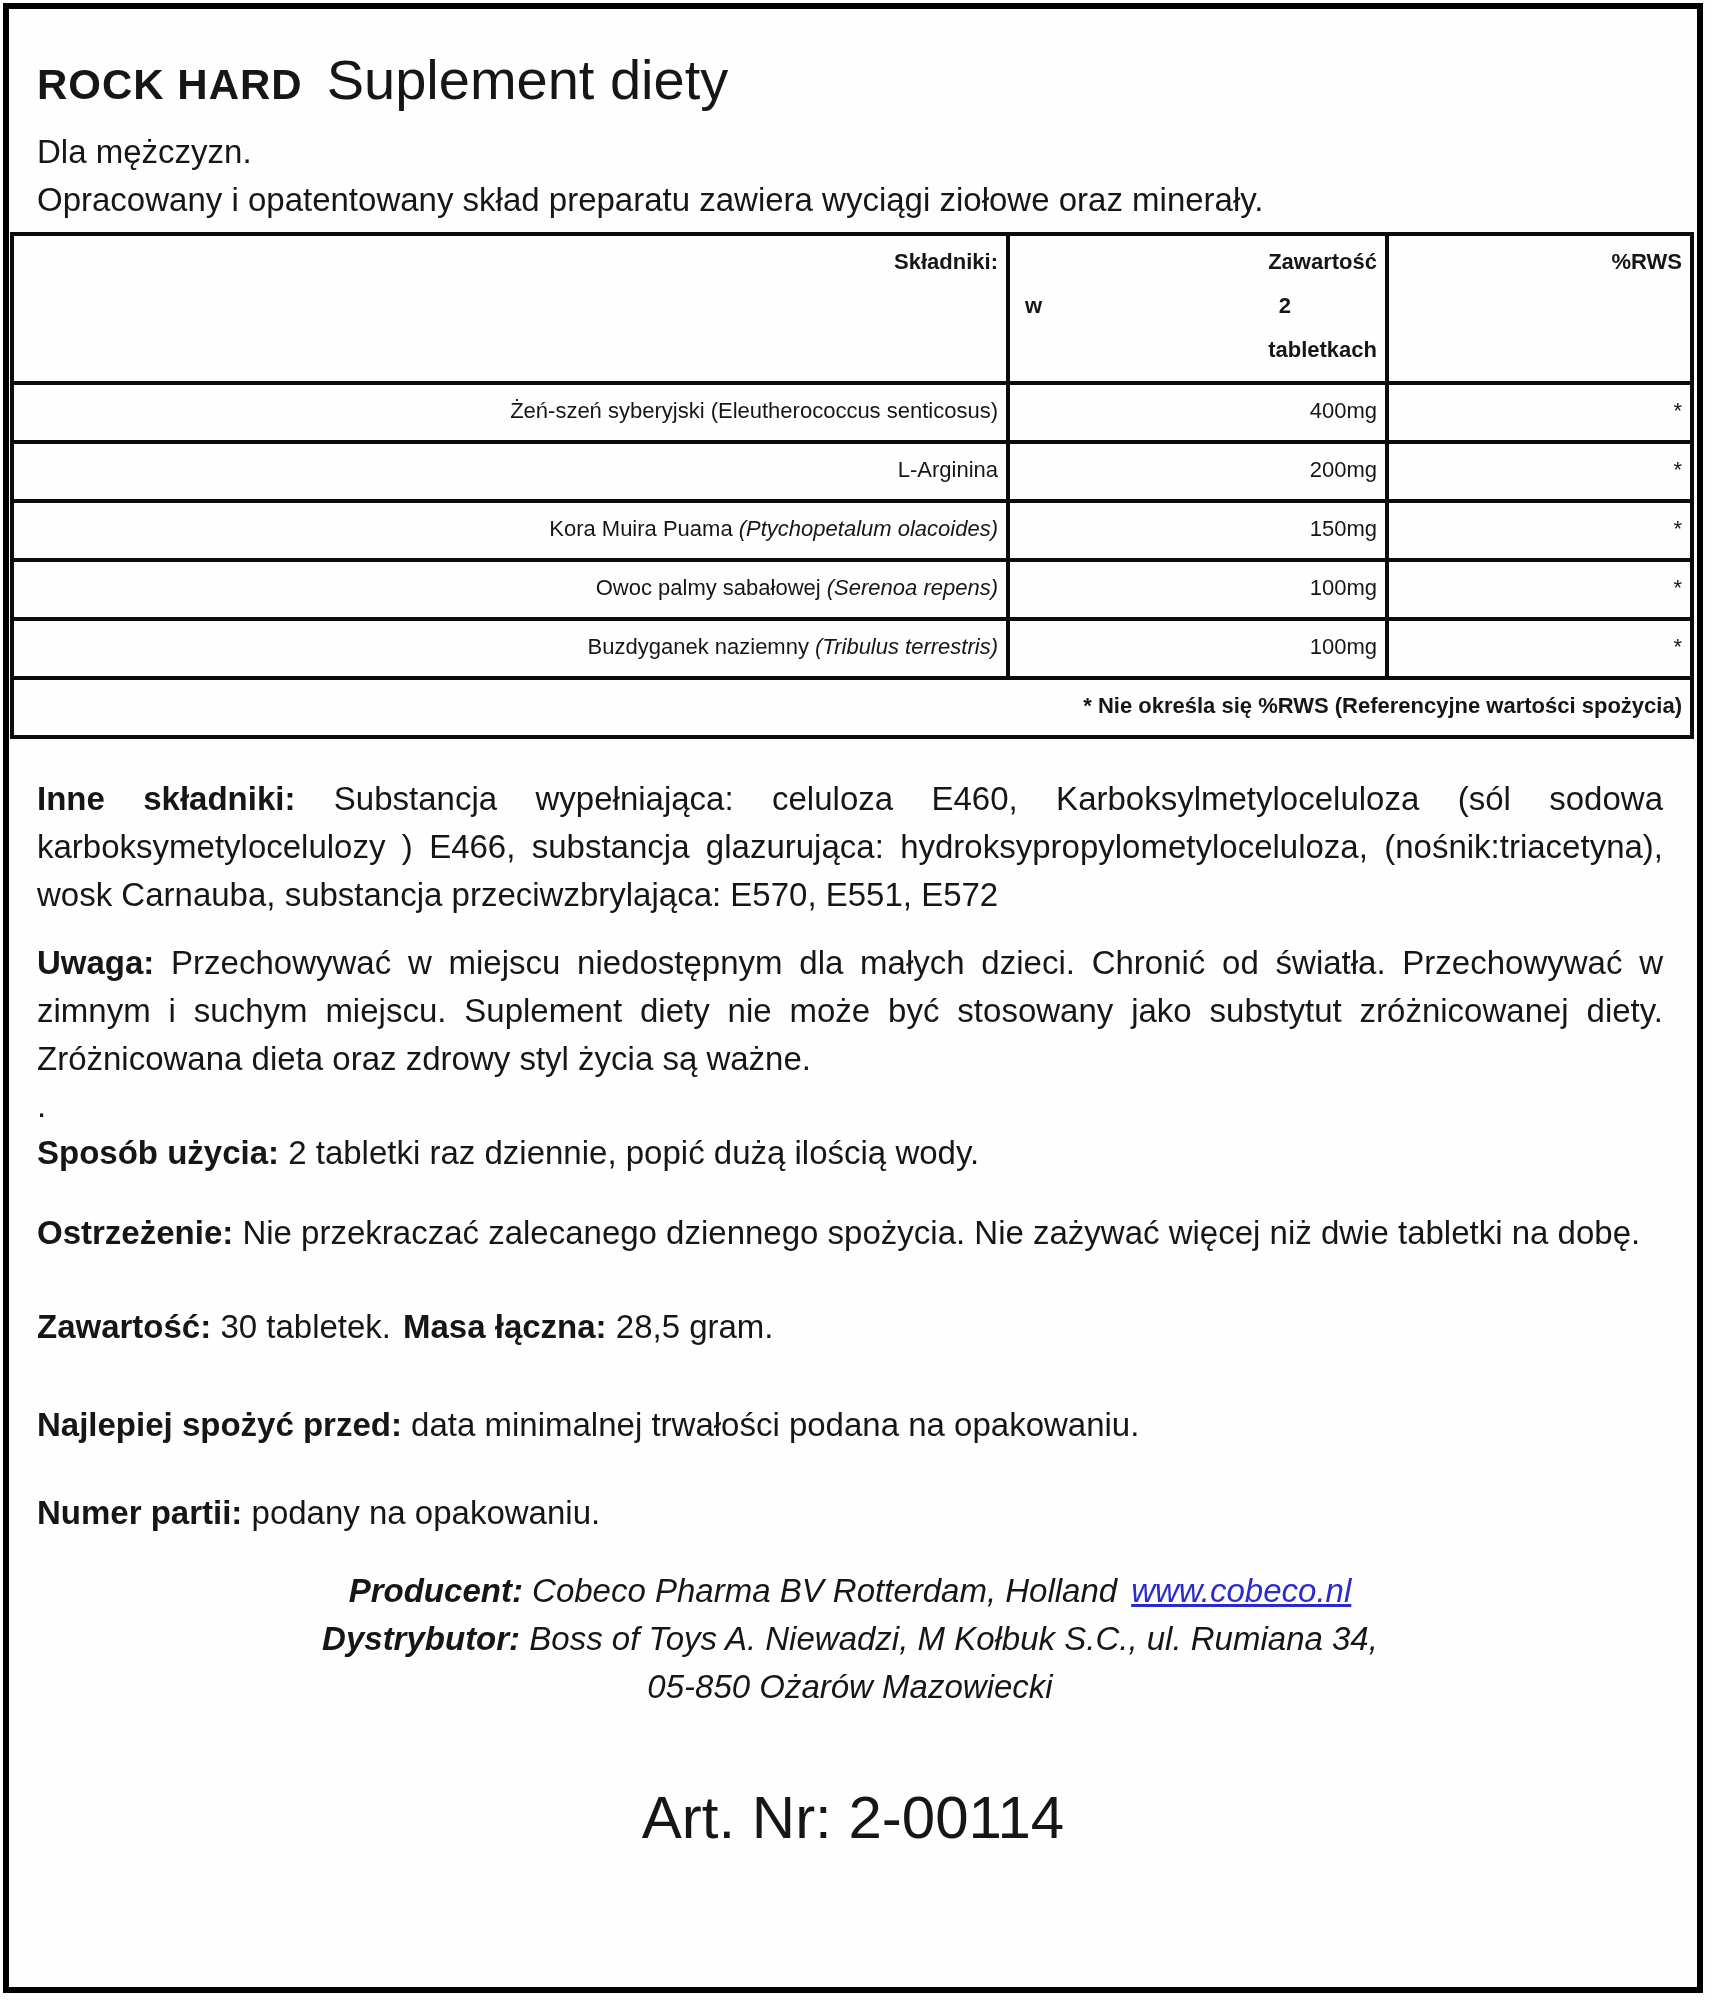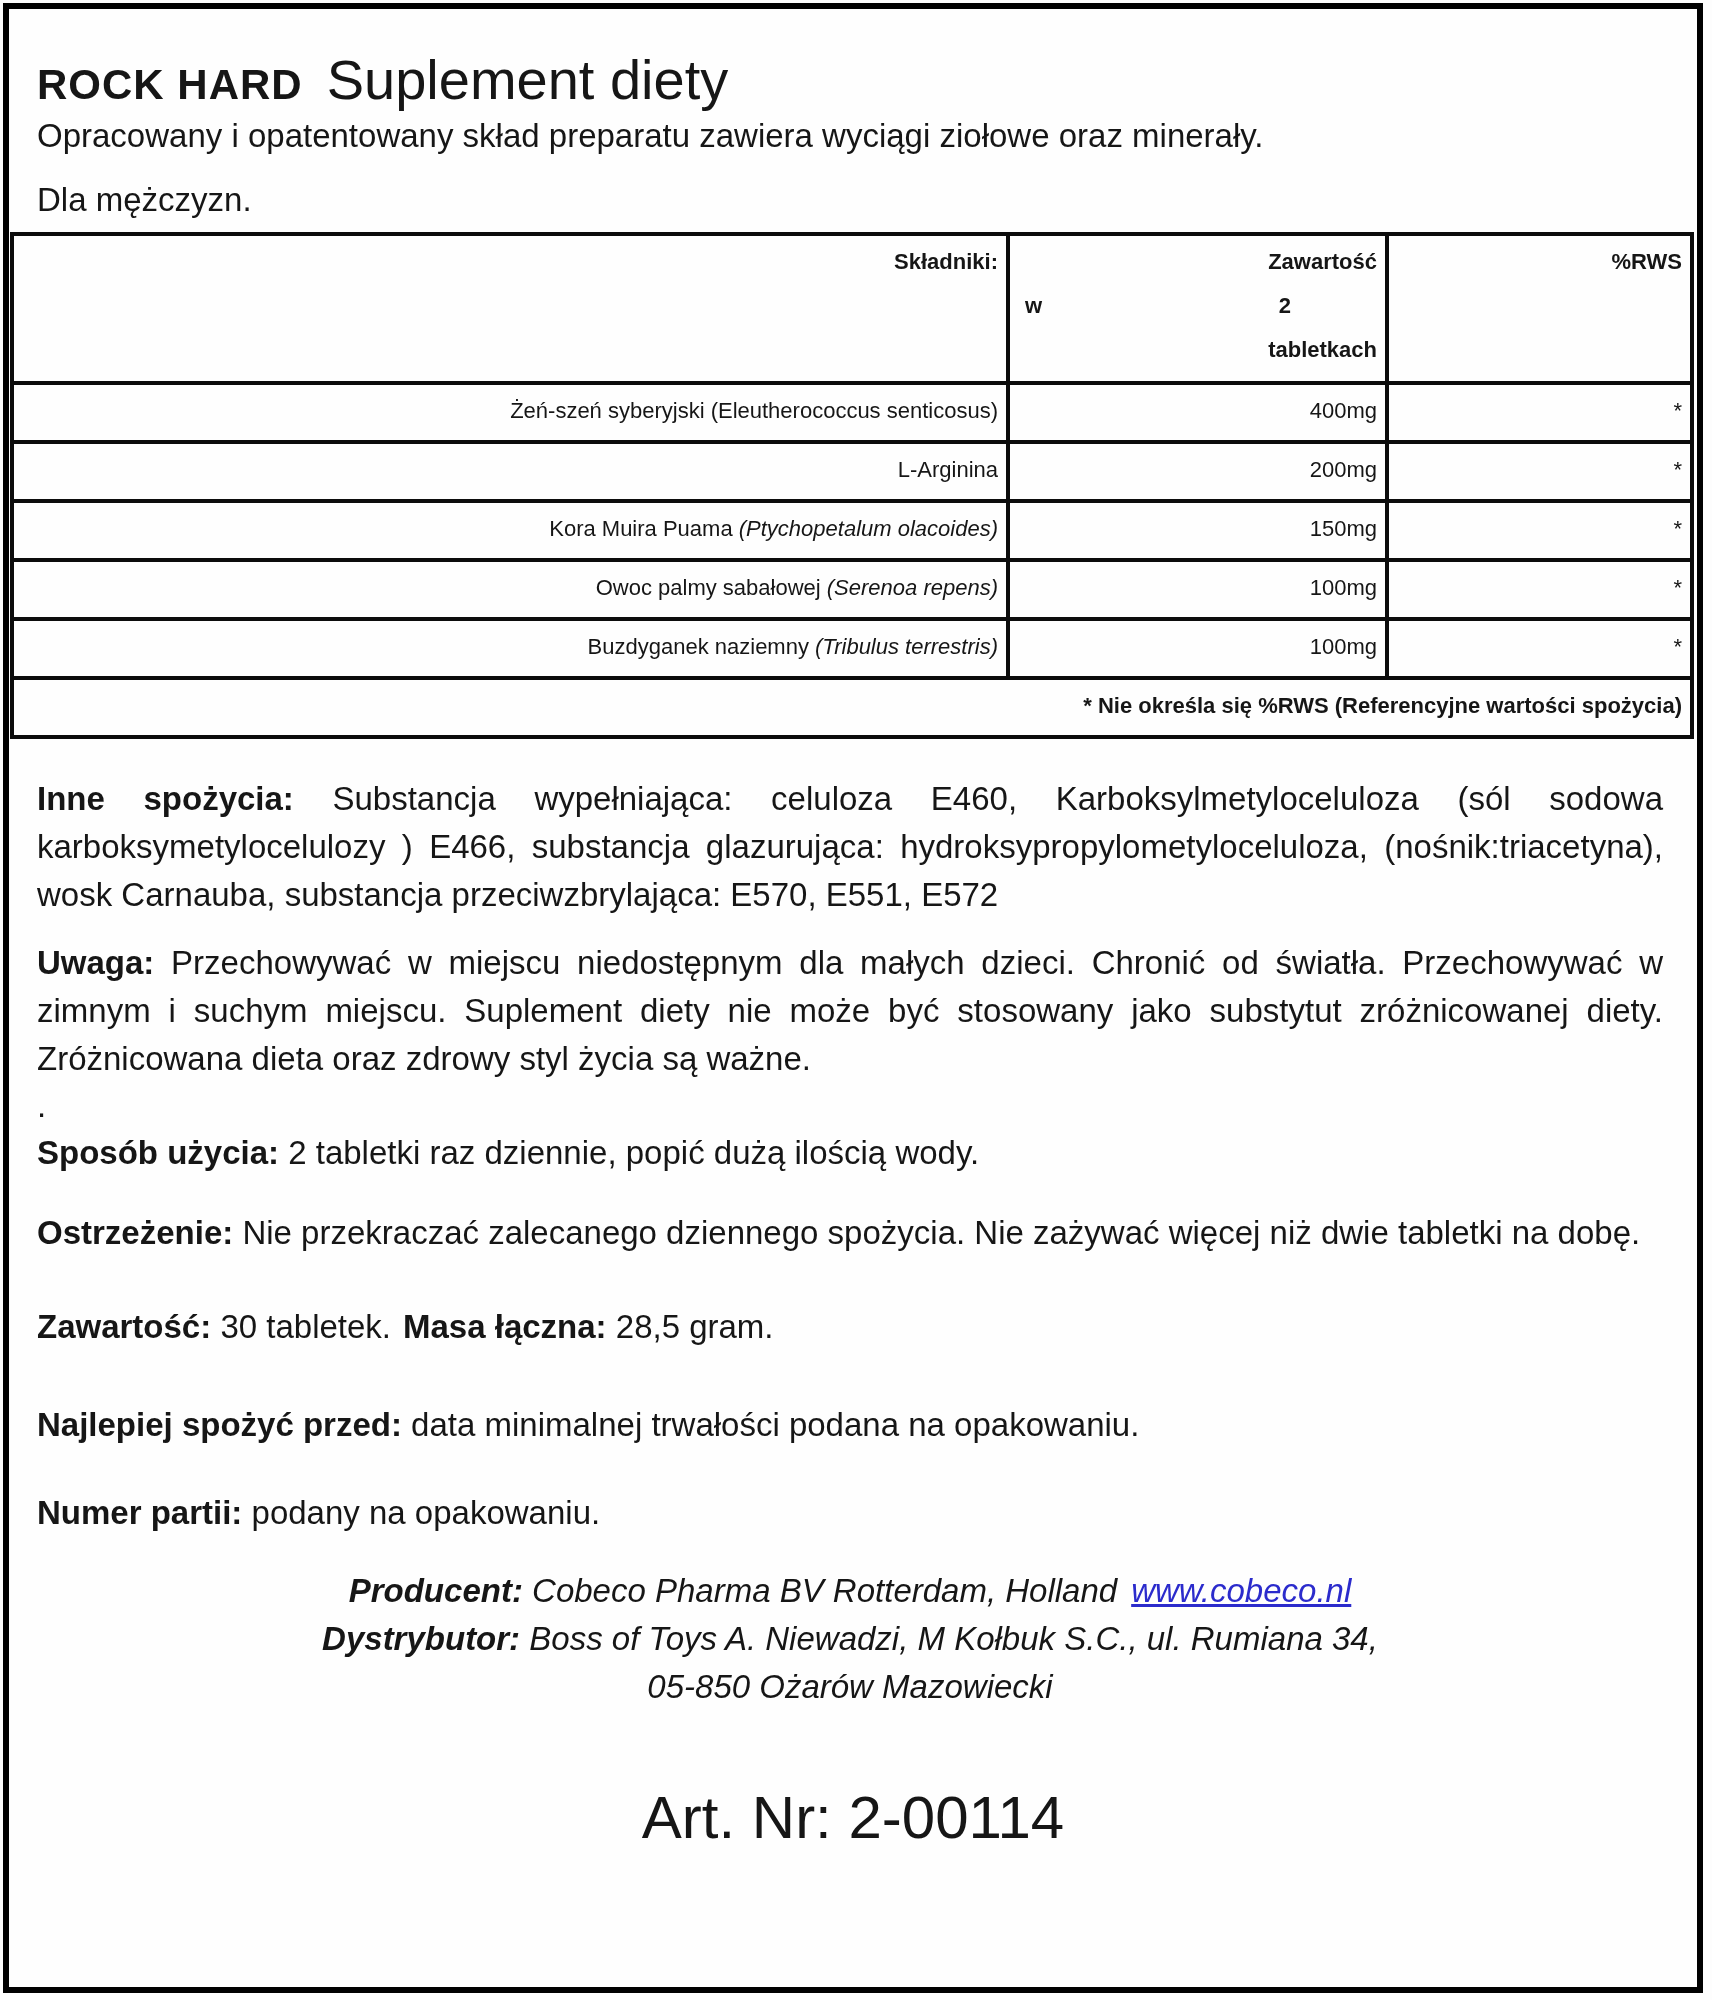--- a/index.html
+++ b/index.html
@@ -83,22 +83,22 @@
 </head>
 <body>
 
 <div class="page">
   <div class="frame">
 
     <div class="text-col">
       <div class="title-line">
         <span class="brand">ROCK HARD</span><span class="product-type">Suplement diety</span>
       </div>
+      <div class="hline first">Dla mężczyzn.</div>
       <div class="hline">Opracowany i opatentowany skład preparatu zawiera wyciągi ziołowe oraz minerały.</div>
-      <div class="hline first">Dla mężczyzn.</div>
     </div>
 
     <table class="ingredients">
       <tbody>
         <tr class="head">
           <td class="c1">Składniki:</td>
           <td class="c2">
             <div>Zawartość</div>
             <div class="justify-line">
               <span>w</span>
@@ -134,21 +134,21 @@
           <td class="c2">100mg</td>
           <td class="c3">*</td>
         </tr>
 
         <tr class="foot">
           <td colspan="3">* Nie określa się %RWS (Referencyjne wartości spożycia)</td>
         </tr>
       </tbody>
     </table>
 
-    <p class="para justify sec-inne"><b>Inne spożycia:</b><span> Substancja wypełniająca: celuloza E460, Karboksylmetyloceluloza (sól sodowa karboksymetylocelulozy ) E466, substancja glazurująca: hydroksypropylometyloceluloza, (nośnik:triacetyna), wosk Carnauba, substancja przeciwzbrylająca: E570, E551, E572</span></p>
+    <p class="para justify sec-inne"><b>Inne składniki:</b><span> Substancja wypełniająca: celuloza E460, Karboksylmetyloceluloza (sól sodowa karboksymetylocelulozy ) E466, substancja glazurująca: hydroksypropylometyloceluloza, (nośnik:triacetyna), wosk Carnauba, substancja przeciwzbrylająca: E570, E551, E572</span></p>
 
     <p class="para justify sec-uwaga"><b>Uwaga:</b><span> Przechowywać w miejscu niedostępnym dla małych dzieci. Chronić od światła. Przechowywać w zimnym i suchym miejscu. Suplement diety nie może być stosowany jako substytut zróżnicowanej diety. Zróżnicowana dieta oraz zdrowy styl życia są ważne.</span></p>
 
     <p class="para sec-dot">.</p>
 
     <p class="para sec-sposob"><b>Sposób użycia:</b><span> 2 tabletki raz dziennie, popić dużą ilością wody.</span></p>
 
     <p class="para justify sec-ostrz"><b>Ostrzeżenie:</b><span> Nie przekraczać zalecanego dziennego spożycia. Nie zażywać więcej niż dwie tabletki na dobę.</span></p>
 
     <p class="para sec-zawart"><b>Zawartość:</b><span> 30 tabletek.</span><b class="ml2">Masa łączna:</b><span> 28,5 gram.</span></p>

